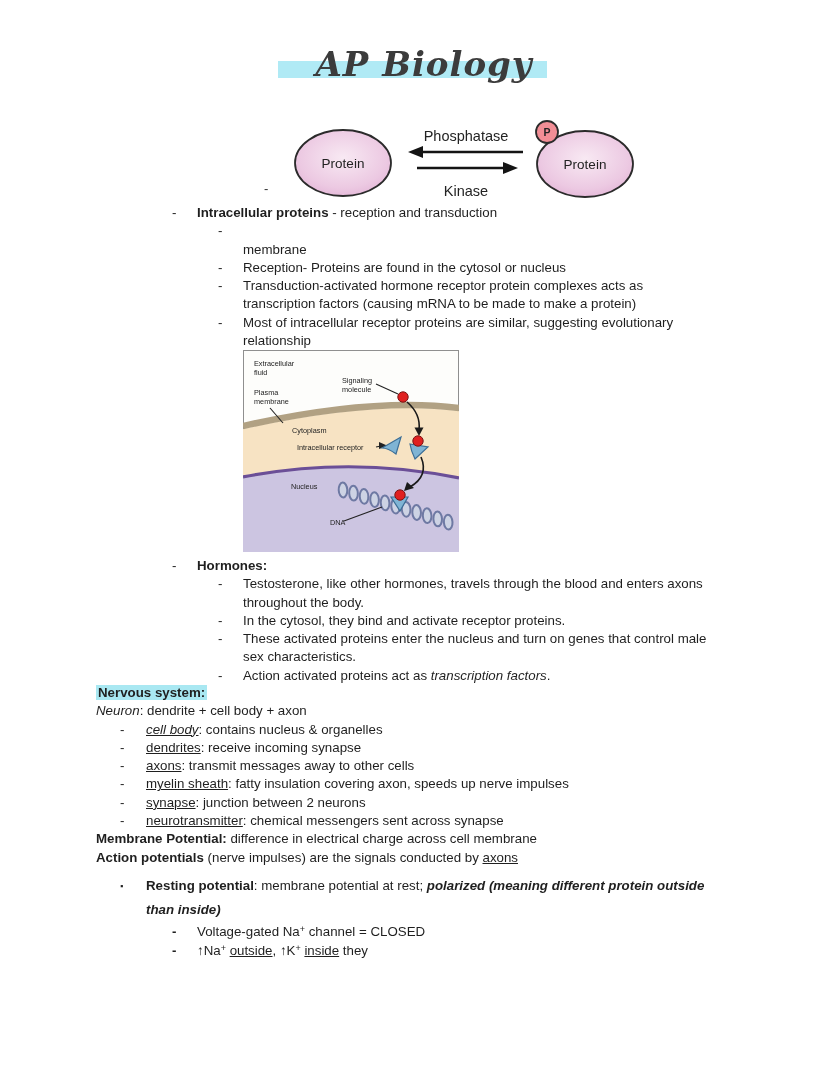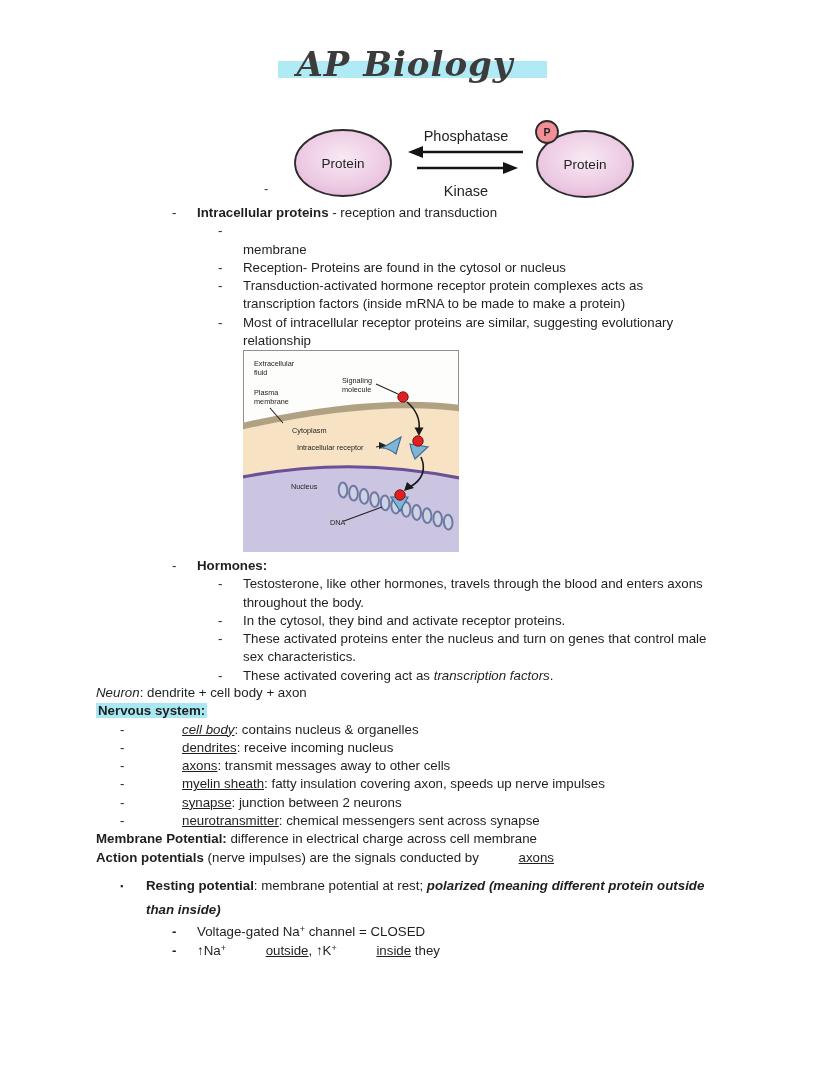--- a/index.html
+++ b/index.html
@@ -4,41 +4,41 @@
 <style>
   html,body{margin:0;padding:0;background:#e8e8e8;}
   #page{
     position:relative; width:828px; height:1071px; background:#ffffff;
     font-family:"Liberation Sans", sans-serif; color:#1f1f1f; overflow:hidden;
     margin:0 auto;
   }
   
   #title-bar{position:absolute; left:278px; top:61px; width:269px; height:17px; background:#b0eaf5;}
   #title-text{
-    position:absolute; left:245px; top:44px; width:320px; text-align:center;
+    position:absolute; left:264px; top:44px; width:320px; text-align:center;
     font-family:"DejaVu Serif", serif; font-style:italic; font-weight:bold;
     font-size:34px; color:#3c3c3c; letter-spacing:1px;
   }
   
   #protein-cycle{position:absolute; left:280px; top:105px;}
   #cell-diagram{position:absolute; left:243px; top:350px;}
   svg text{font-family:"Liberation Sans", sans-serif; fill:#232323;}
   
   .notes{position:absolute; left:96px; width:732px;}
   #notes-1{top:204px;}
   #notes-2{top:557px;}
   #notes-3{top:684px;}
   .line{position:relative; line-height:18.3px; min-height:18.3px; font-size:13.3px; white-space:pre;}
   .line .text{display:block;}
   .bullet{position:absolute;}
   .ind-l1 > .bullet{left:76px;}  .ind-l1 > .text{margin-left:101px;}
   .ind-l2 > .bullet{left:122px;} .ind-l2 > .text{margin-left:147px;}
   .ind-n  > .bullet{left:24px;}  .ind-n  > .text{margin-left:50px;}
   .ind-z  > .text{margin-left:0;}
-  .b{font-weight:bold;text-align:center;} .i{font-style:italic;} .u{text-decoration:underline;margin-left:36px;}
+  .b{font-weight:bold;text-align:center;} .i{font-style:italic;} .u{text-decoration:underline;}
   .sup{font-size:9px; position:relative; top:-4px;}
   .hl{background:#a9e8f2; padding:0 2px;}
   .bb{font-weight:bold;}
   .sq{font-size:9px; font-weight:bold;}
   .gap{margin-top:7px;}
   .loose{line-height:24.5px; min-height:24.5px;}
   #stray-dash{position:absolute; left:264px; top:181px; font-size:13px; color:#333;}
 </style>
 </head>
 <body>
@@ -75,21 +75,21 @@
   </svg>
 
   <div id="stray-dash">-</div>
 
   <div id="notes-1" class="notes">
       <div class="line ind-l1"><span class="bullet">-</span><span class="text"><span class="b">Intracellular proteins</span><span> - reception and transduction</span></span></div>
       <div class="line ind-l2"><span class="bullet">-</span></div>
       <div class="line ind-l2"><span class="text"><span>membrane</span></span></div>
       <div class="line ind-l2"><span class="bullet">-</span><span class="text"><span>Reception- Proteins are found in the cytosol or nucleus</span></span></div>
       <div class="line ind-l2"><span class="bullet">-</span><span class="text"><span>Transduction-activated hormone receptor protein complexes acts as</span></span></div>
-      <div class="line ind-l2"><span class="text"><span>transcription factors (inside mRNA to be made to make a protein)</span></span></div>
+      <div class="line ind-l2"><span class="text"><span>transcription factors (causing mRNA to be made to make a protein)</span></span></div>
       <div class="line ind-l2"><span class="bullet">-</span><span class="text"><span>Most of intracellular receptor proteins are similar, suggesting evolutionary</span></span></div>
       <div class="line ind-l2"><span class="text"><span>relationship</span></span></div>
     </div>
 
   <svg id="cell-diagram" width="216" height="202" viewBox="0 0 216 202">
     <rect x="0.5" y="0.5" width="215" height="201" stroke="#8f8f8f" fill="#fdfdfb"></rect>
     <path d="M0,79 Q130,50 216,61 L216,202 L0,202 Z" fill="#f7e3c3"></path>
     <path d="M0,76 Q130,47 216,58" fill="none" stroke-width="6.5" stroke="#b1a183"></path>
     <path d="M0,127 Q108,106 216,128 L216,202 L0,202 Z" fill="#ccc5e1"></path>
     <path d="M0,127 Q108,106 216,128" fill="none" stroke="#6b4f97" stroke-width="3.2"></path>
@@ -139,27 +139,27 @@
     </g>
   </svg>
 
   <div id="notes-2" class="notes">
       <div class="line ind-l1"><span class="bullet">-</span><span class="text"><span class="b">Hormones:</span></span></div>
       <div class="line ind-l2"><span class="bullet">-</span><span class="text"><span>Testosterone, like other hormones, travels through the blood and enters axons</span></span></div>
       <div class="line ind-l2"><span class="text"><span>throughout the body.</span></span></div>
       <div class="line ind-l2"><span class="bullet">-</span><span class="text"><span>In the cytosol, they bind and activate receptor proteins.</span></span></div>
       <div class="line ind-l2"><span class="bullet">-</span><span class="text"><span>These activated proteins enter the nucleus and turn on genes that control male</span></span></div>
       <div class="line ind-l2"><span class="text"><span>sex characteristics.</span></span></div>
-      <div class="line ind-l2"><span class="bullet">-</span><span class="text"><span>These activated covering act as </span><span class="i">transcription factors</span><span>.</span></span></div>
+      <div class="line ind-l2"><span class="bullet">-</span><span class="text"><span>Action activated proteins act as </span><span class="i">transcription factors</span><span>.</span></span></div>
     </div>
   <div id="notes-3" class="notes">
+      <div class="line ind-z"><span class="text"><span class="b hl">Nervous system:</span></span></div>
       <div class="line ind-z"><span class="text"><span class="i">Neuron</span><span>: dendrite + cell body + axon</span></span></div>
-      <div class="line ind-z"><span class="text"><span class="b hl">Nervous system:</span></span></div>
       <div class="line ind-n"><span class="bullet">-</span><span class="text"><span class="i u">cell body</span><span>: contains nucleus &amp; organelles</span></span></div>
-      <div class="line ind-n"><span class="bullet">-</span><span class="text"><span class="u">dendrites</span><span>: receive incoming nucleus</span></span></div>
+      <div class="line ind-n"><span class="bullet">-</span><span class="text"><span class="u">dendrites</span><span>: receive incoming synapse</span></span></div>
       <div class="line ind-n"><span class="bullet">-</span><span class="text"><span class="u">axons</span><span>: transmit messages away to other cells</span></span></div>
       <div class="line ind-n"><span class="bullet">-</span><span class="text"><span class="u">myelin sheath</span><span>: fatty insulation covering axon, speeds up nerve impulses</span></span></div>
       <div class="line ind-n"><span class="bullet">-</span><span class="text"><span class="u">synapse</span><span>: junction between 2 neurons</span></span></div>
       <div class="line ind-n"><span class="bullet">-</span><span class="text"><span class="u">neurotransmitter</span><span>: chemical messengers sent across synapse</span></span></div>
       <div class="line ind-z"><span class="text"><span class="b">Membrane Potential:</span><span> difference in electrical charge across cell membrane</span></span></div>
       <div class="line ind-z"><span class="text"><span class="b">Action potentials</span><span> (nerve impulses) are the signals conducted by </span><span class="u">axons</span></span></div>
       <div class="line ind-n gap loose"><span class="bullet sq">▪</span><span class="text"><span class="b">Resting potential</span><span>: membrane potential at rest; </span><span class="b i">polarized (meaning different protein outside</span></span></div>
       <div class="line ind-n loose"><span class="text"><span class="b i">than inside)</span></span></div>
       <div class="line ind-l1"><span class="bullet bb">-</span><span class="text"><span>Voltage-gated Na</span><span class="sup">+</span><span> channel = CLOSED</span></span></div>
       <div class="line ind-l1"><span class="bullet bb">-</span><span class="text"><span>↑Na</span><span class="sup">+</span><span> </span><span class="u">outside</span><span>, ↑K</span><span class="sup">+</span><span> </span><span class="u">inside</span><span> they</span></span></div>

